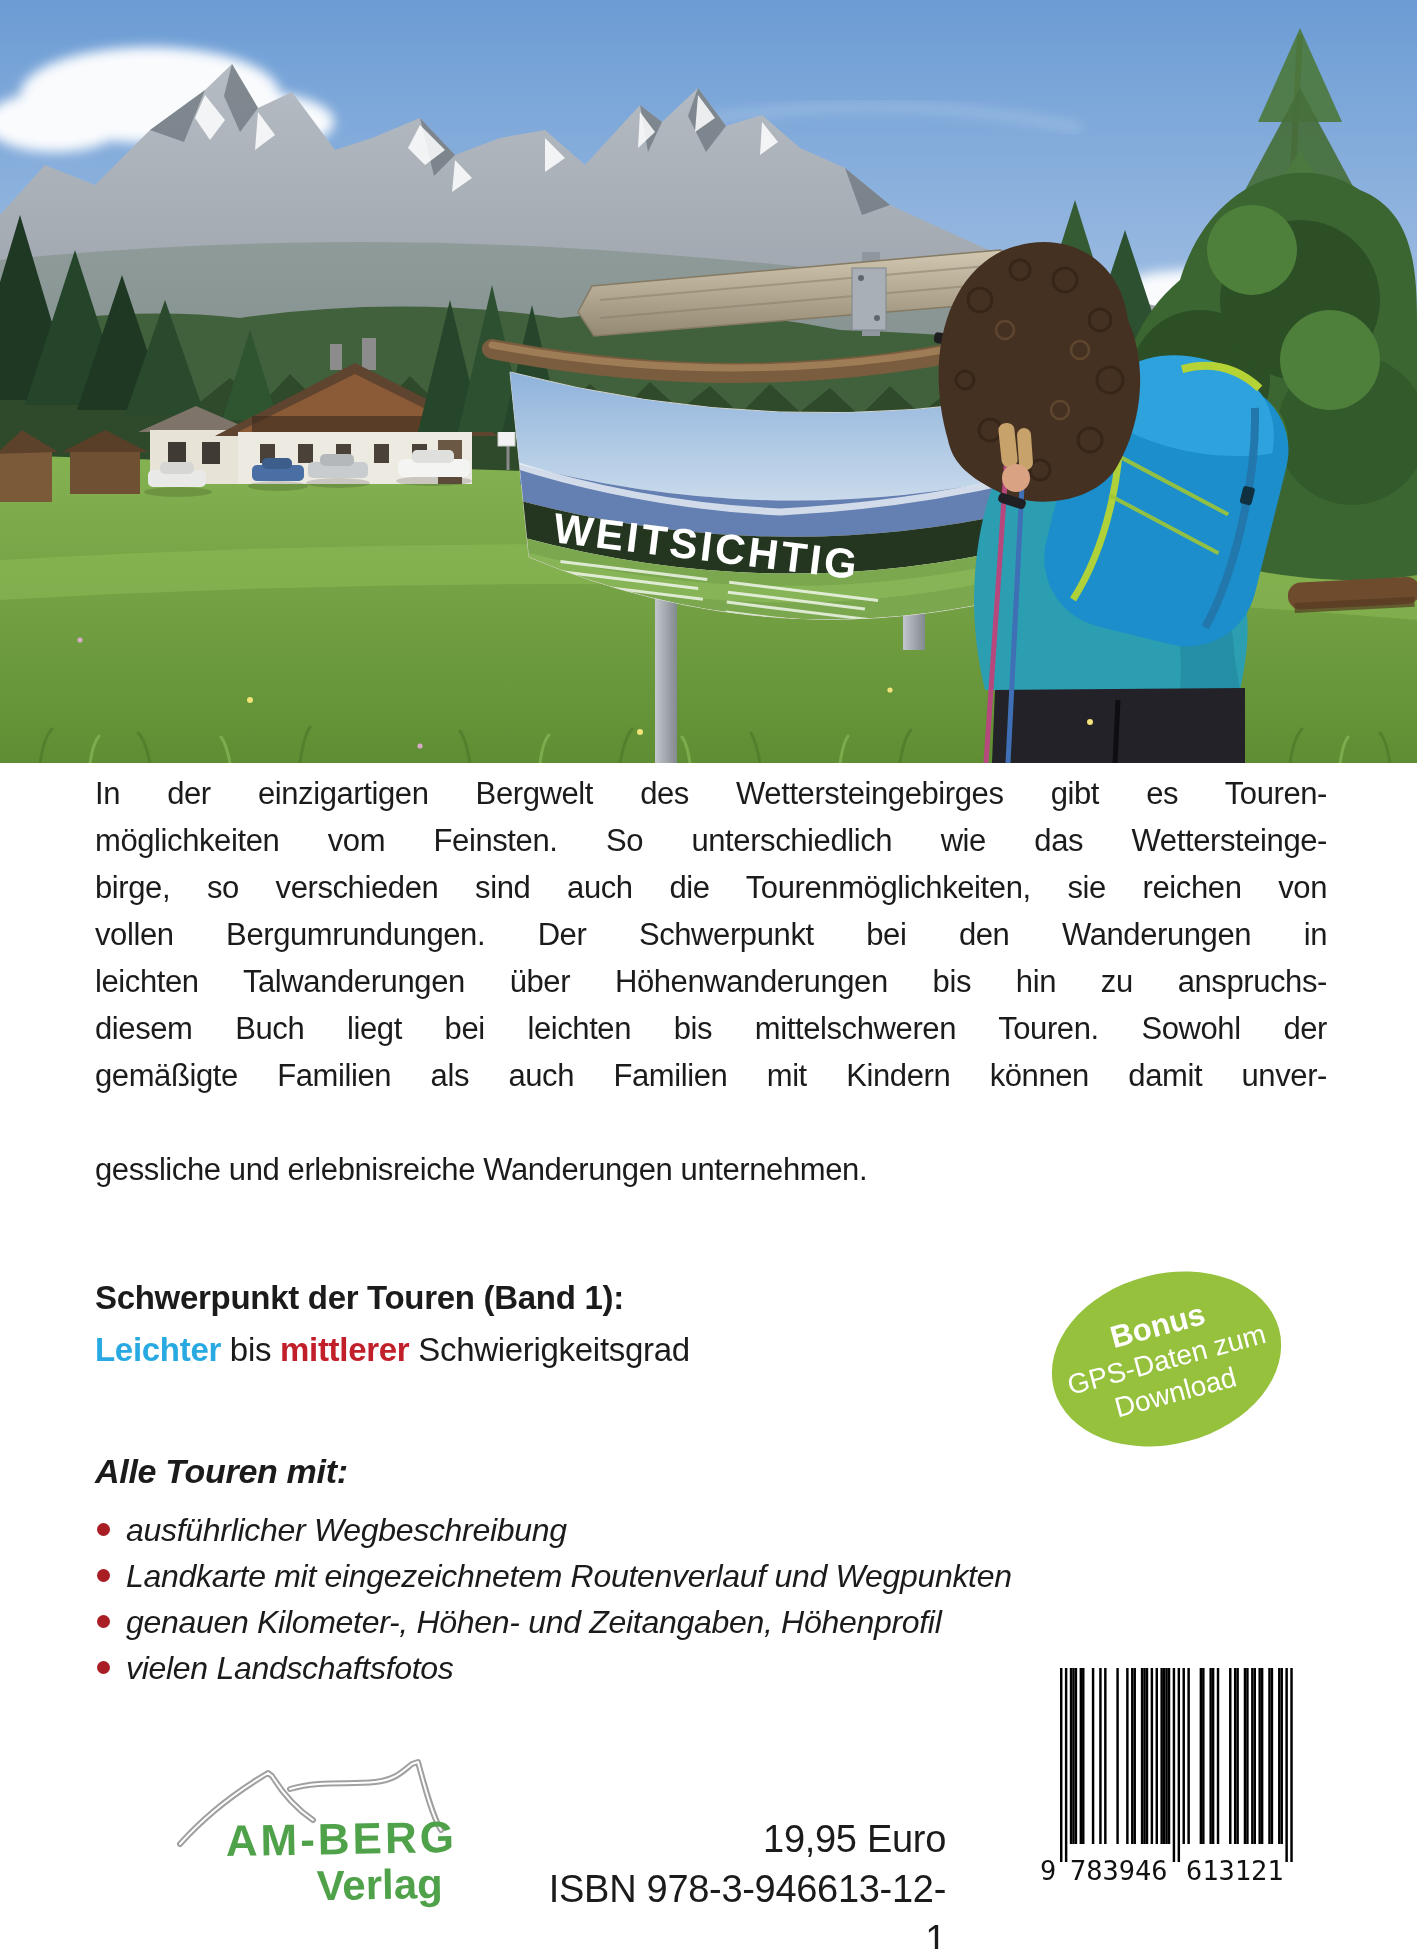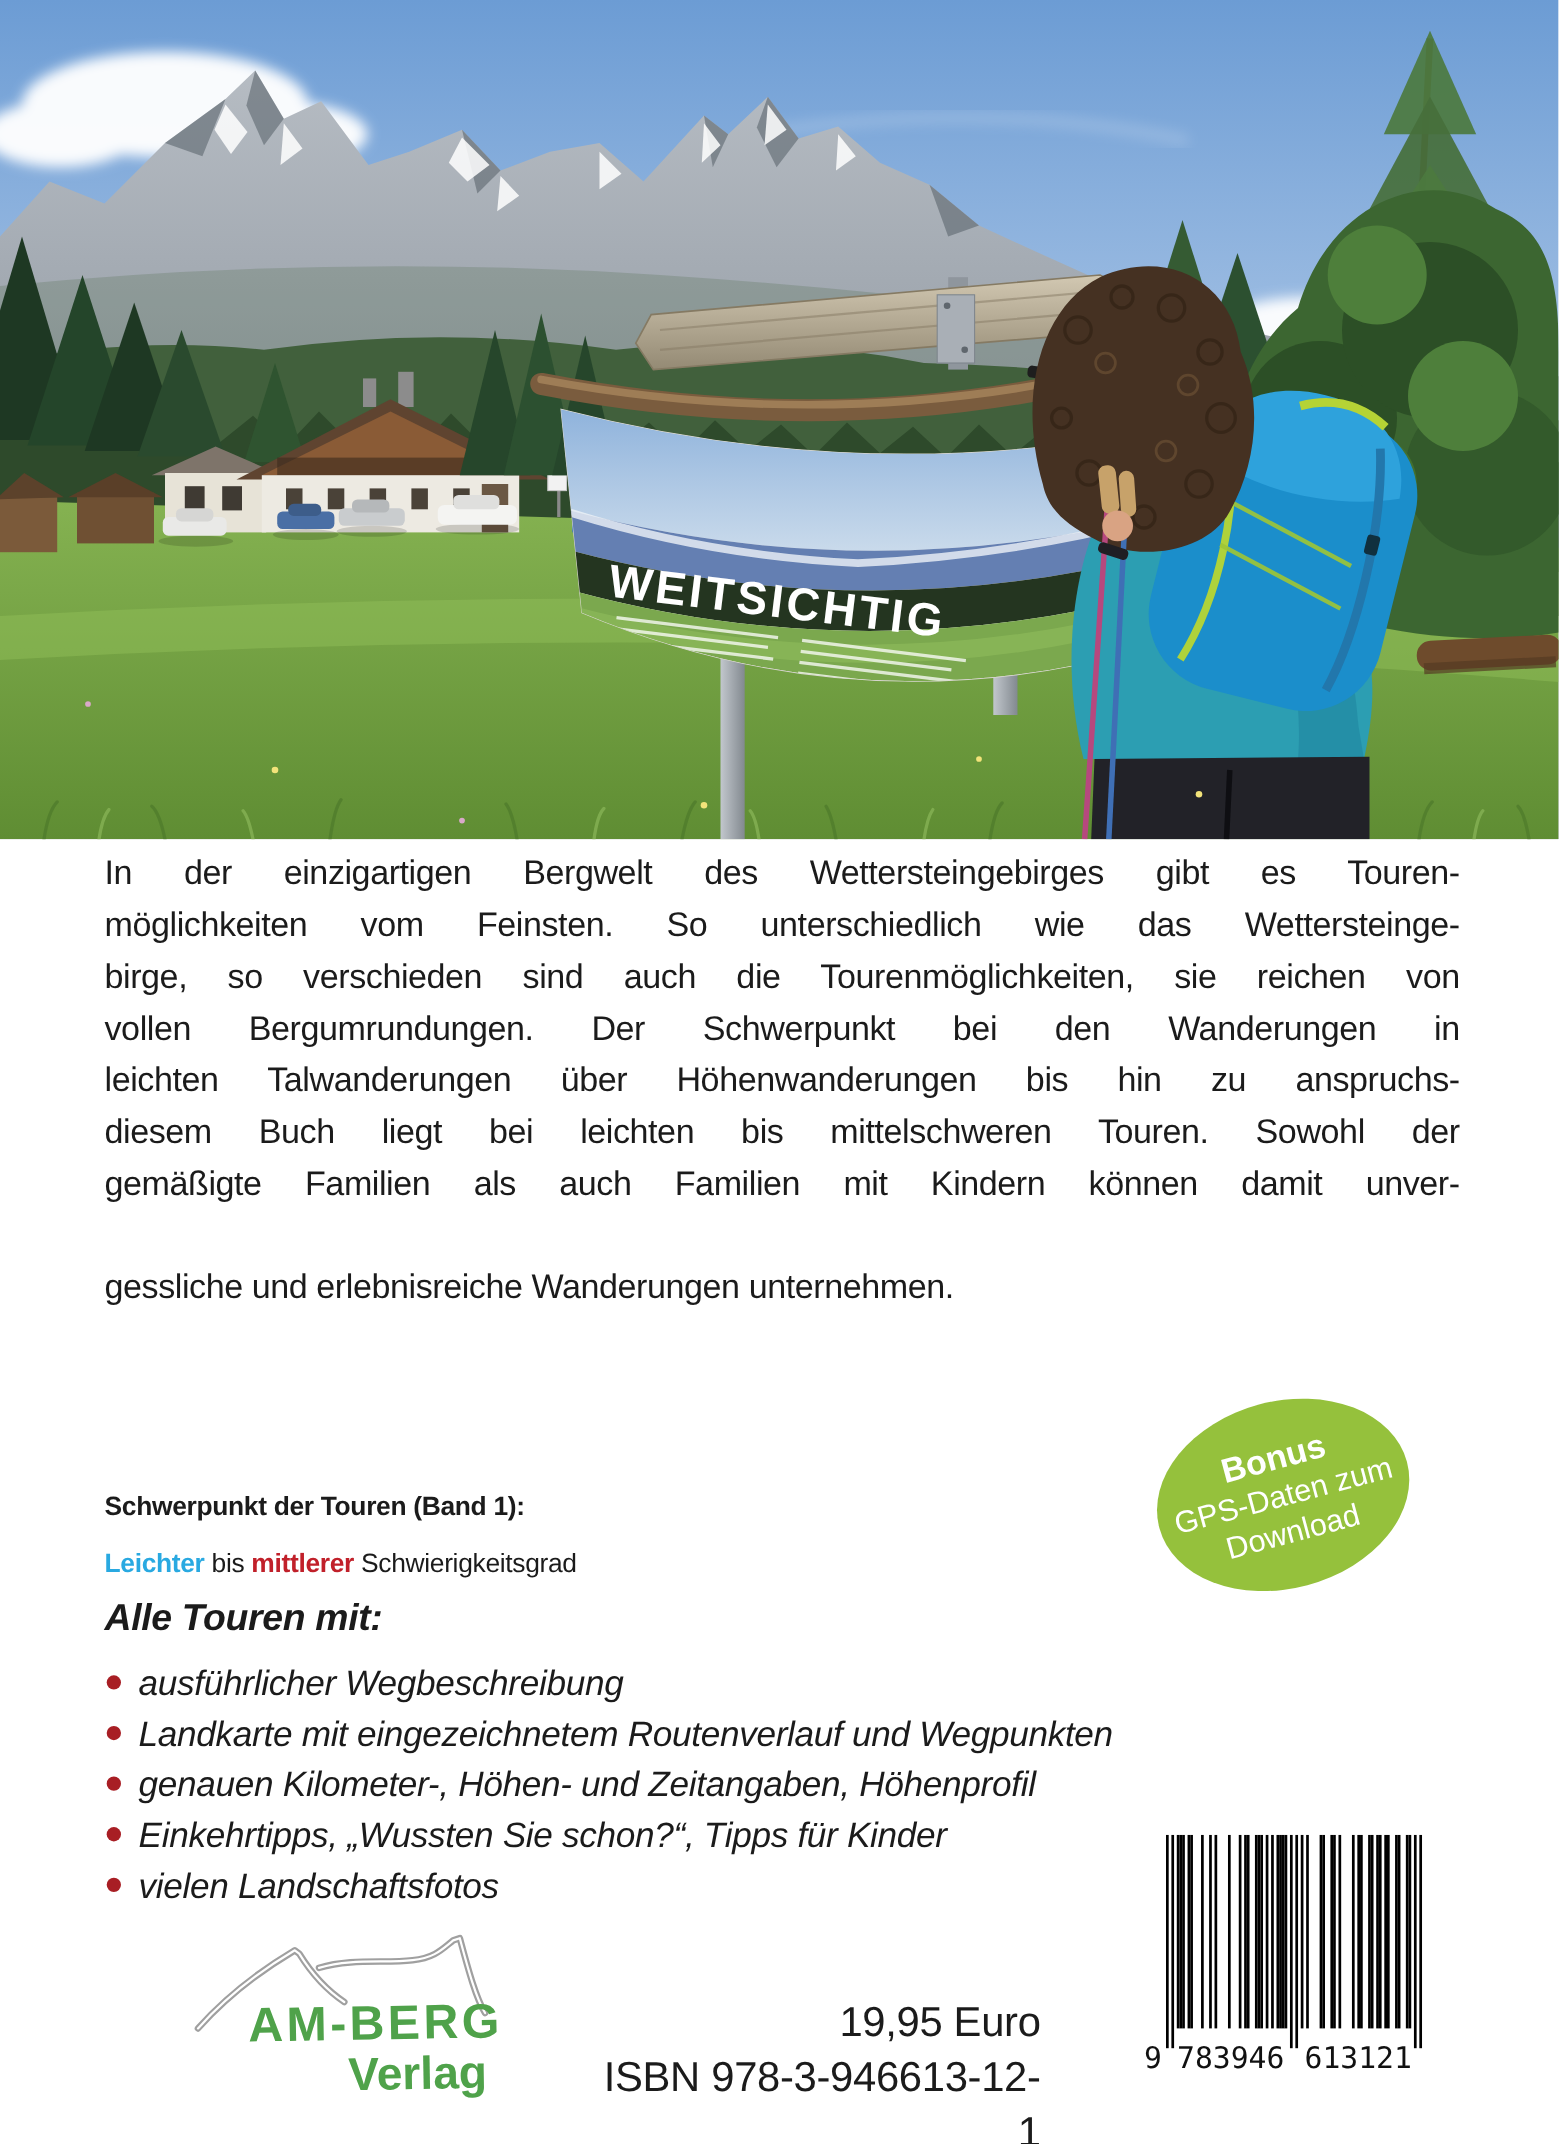--- a/index.html
+++ b/index.html
@@ -14,21 +14,21 @@
 
   .intro{position:absolute;top:770px;left:95px;width:1232px;font-size:31px;line-height:47px;letter-spacing:-0.4px;color:var(--ink);}
   .intro .jline{text-align:justify;text-align-last:justify;white-space:nowrap;}
   .intro .jline.last{text-align-last:left;margin-top:47px;}
 
   .tours{position:absolute;top:1198px;left:95px;width:1232px;font-size:32px;letter-spacing:-0.3px;}
   .b{font-weight:bold;}
   .easy{color:var(--easy);}
   .medium{color:var(--medium);}
 
-  .focus{position:absolute;top:1344px;left:95px;width:900px;font-size:24px;line-height:52px;letter-spacing:-0.3px;}
+  .focus{position:absolute;top:1272px;left:95px;width:900px;font-size:33px;line-height:52px;letter-spacing:-0.3px;}
   .focus .heading{font-weight:bold;}
 
   .badge{position:absolute;left:1050px;top:1274px;width:233px;height:170px;border-radius:50%;
          background:var(--badge);transform:rotate(-15deg);display:flex;flex-direction:column;
          align-items:center;justify-content:center;color:#fff;text-align:center;}
   .badge .l1{font-weight:bold;font-size:31px;line-height:36px;}
   .badge .l2,.badge .l3{font-size:28px;line-height:34px;}
 
   .features{position:absolute;top:1452px;left:95px;width:1100px;letter-spacing:-0.3px;font-style:italic;}
   .features .heading{font-weight:bold;font-size:34px;margin-bottom:16px;}
@@ -383,24 +383,20 @@
           <span class="dot"></span>
           <span>ausführlicher Wegbeschreibung</span>
         </li>
       <li>
           <span class="dot"></span>
           <span>Landkarte mit eingezeichnetem Routenverlauf und Wegpunkten</span>
         </li>
       <li>
           <span class="dot"></span>
           <span>genauen Kilometer-, Höhen- und Zeitangaben, Höhenprofil</span>
-        </li>
-      <li>
-          <span class="dot"></span>
-          <span>Einkehrtipps, „Wussten Sie schon?“, Tipps für Kinder</span>
         </li>
       <li>
           <span class="dot"></span>
           <span>vielen Landschaftsfotos</span>
         </li>
     </ul>
   </div>
 
   <div class="logo">
     <svg viewBox="0 0 340 175">

